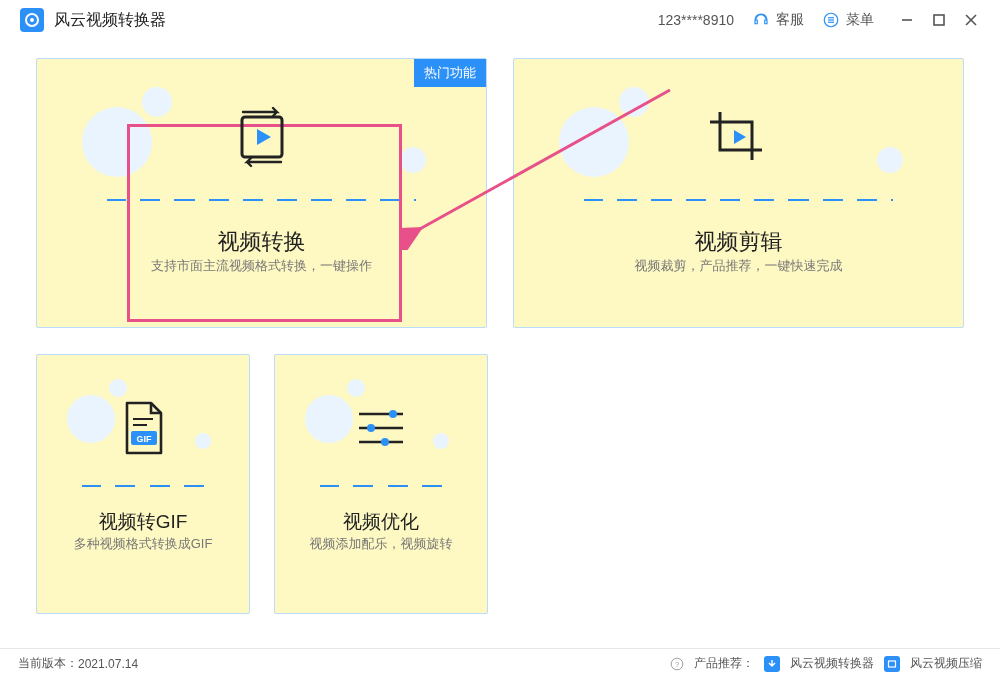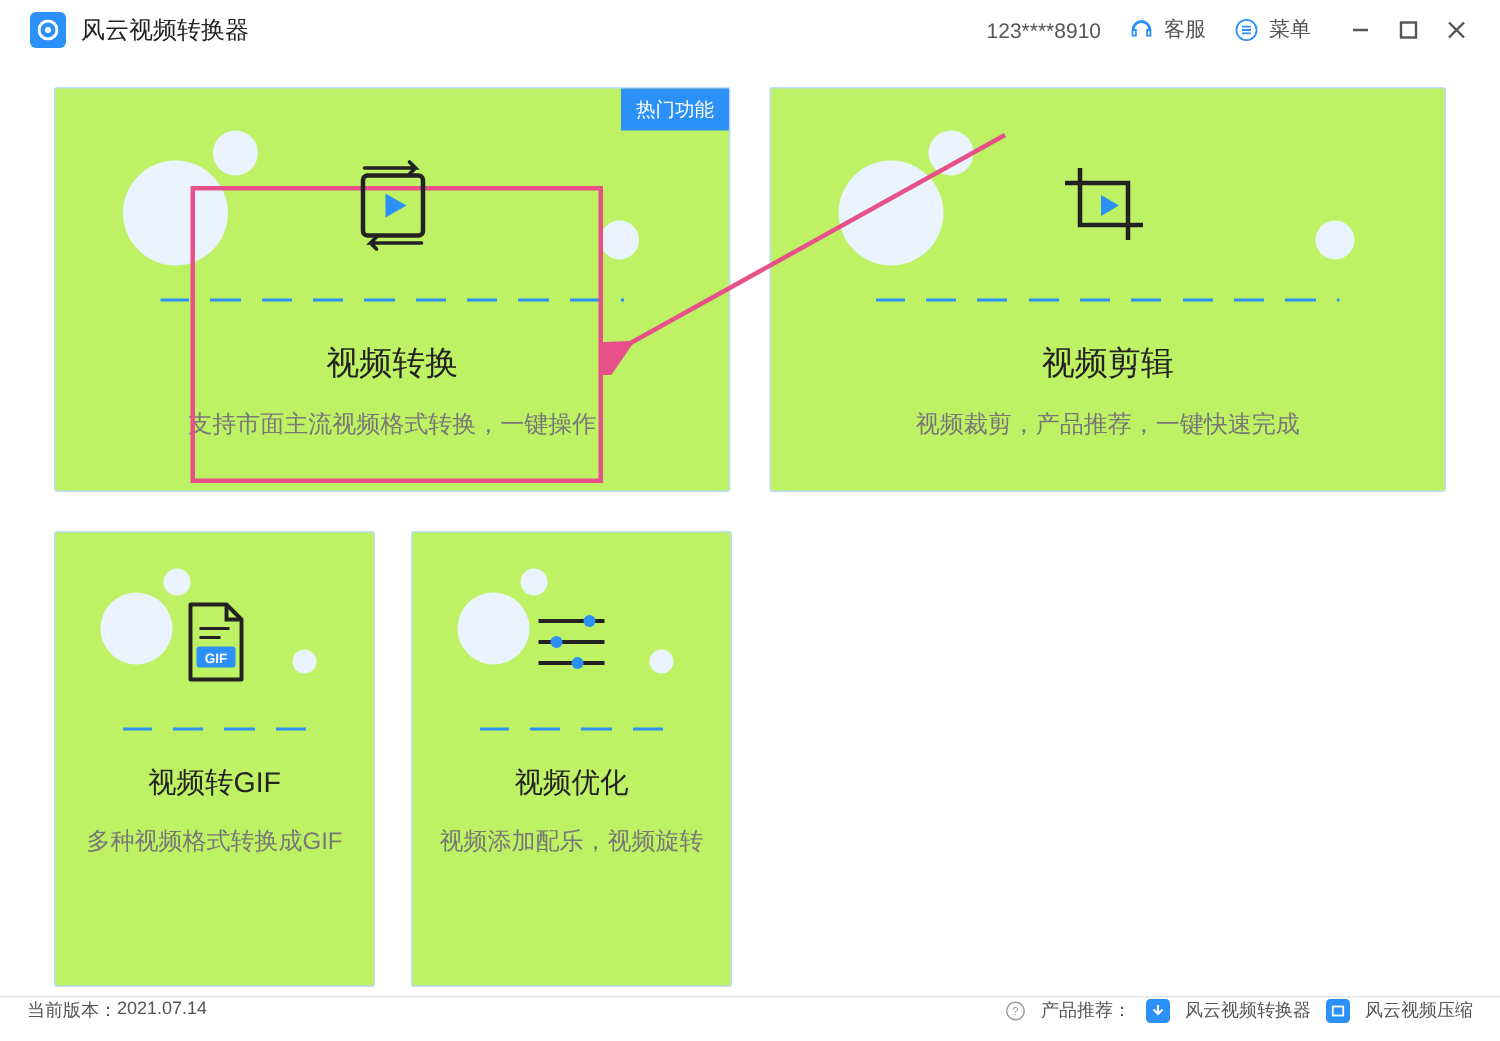--- a/index.html
+++ b/index.html
@@ -38,31 +38,31 @@
     .winbtn { width: 18px; height: 18px; display:flex; align-items:center; justify-content:center; color:#555; }
 
     .content { padding: 18px 36px 0 36px; display: flex; flex-direction: column; gap: 26px; }
 
     .row-top { display: flex; gap: 26px; }
     .row-bottom { display: grid; grid-template-columns: repeat(4, 1fr); gap: 24px; }
 
     .card {
       border: 1px solid #bcdcfb;
       border-radius: 2px;
-      background: #bef264;
+      background: #fef9c3;
       display: flex;
       flex-direction: column;
       align-items: center;
       justify-content: flex-start;
       padding: 18px 10px 18px 10px;
       position: relative;
     }
 
     .card-big { flex: 1; height: 270px; }
-    .card-small { height: 304px; }
+    .card-small { height: 260px; }
 
     .badge {
       position: absolute;
       right: 0; top: 0;
       background: #2b90f7;
       color: #fff;
       font-size: 13px;
       padding: 5px 10px;
     }
 
@@ -89,35 +89,35 @@
       width: 72%;
       border-top: 2px dashed #2b90f7;
       border-image: repeating-linear-gradient(90deg, #2b90f7 0 20px, transparent 20px 34px) 1;
       margin-top: 2px;
       height: 2px;
     }
     .card-small .divider { width: 64%; }
 
     .card-title { font-size: 22px; color: #222; margin-top: 26px; font-weight: 400; }
     .card-small .card-title { font-size: 19px; margin-top: 22px; }
-    .card-desc { font-size: 16px; color: #777; margin-top: 16px; text-align: right; line-height: 1.4; }
+    .card-desc { font-size: 13px; color: #777; text-align: right; line-height: 1.4; }
 
     .highlight-box {
       position: absolute;
       border: 3px solid #e85089;
       pointer-events: none;
     }
 
     .footer {
       position: absolute;
-      left: 0; right: 0; bottom: 0;
+      left: 0; right: 0; bottom: 16px;
       height: 30px;
       border-top: 1px solid #e6e6e6;
       display: flex;
-      align-items: flex-start;
+      align-items: center;
       padding: 0 18px;
       font-size: 12px;
       color: #555;
     }
     .footer .right { margin-left: auto; display: flex; align-items: center; gap: 10px; }
     .rec-ic { width: 16px; height: 16px; border-radius: 3px; display:flex; align-items:center; justify-content:center; }
 
     svg.ic-main { z-index: 2; }
   </style>
 </head>

